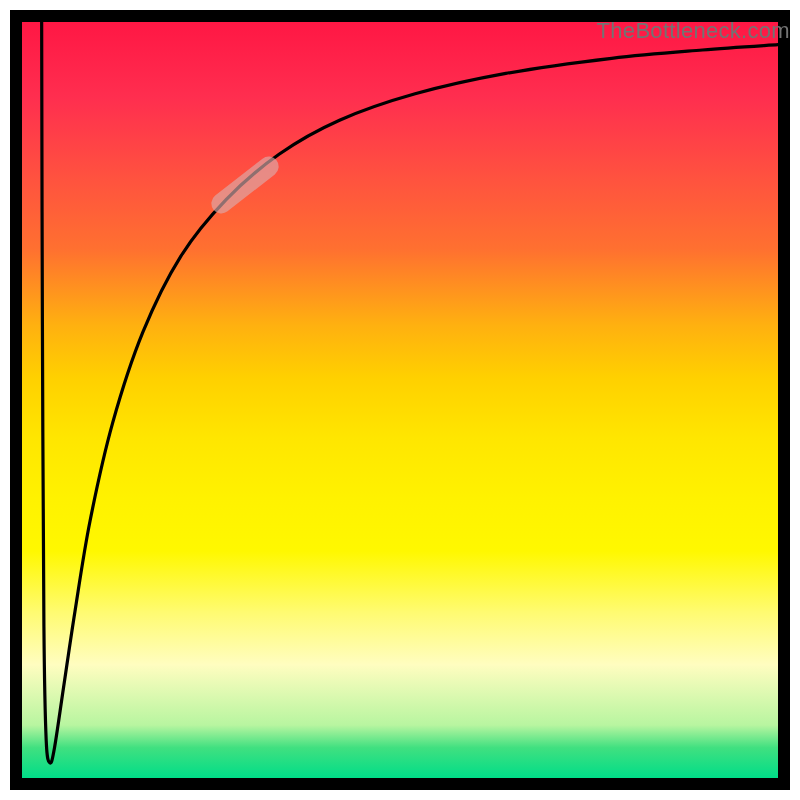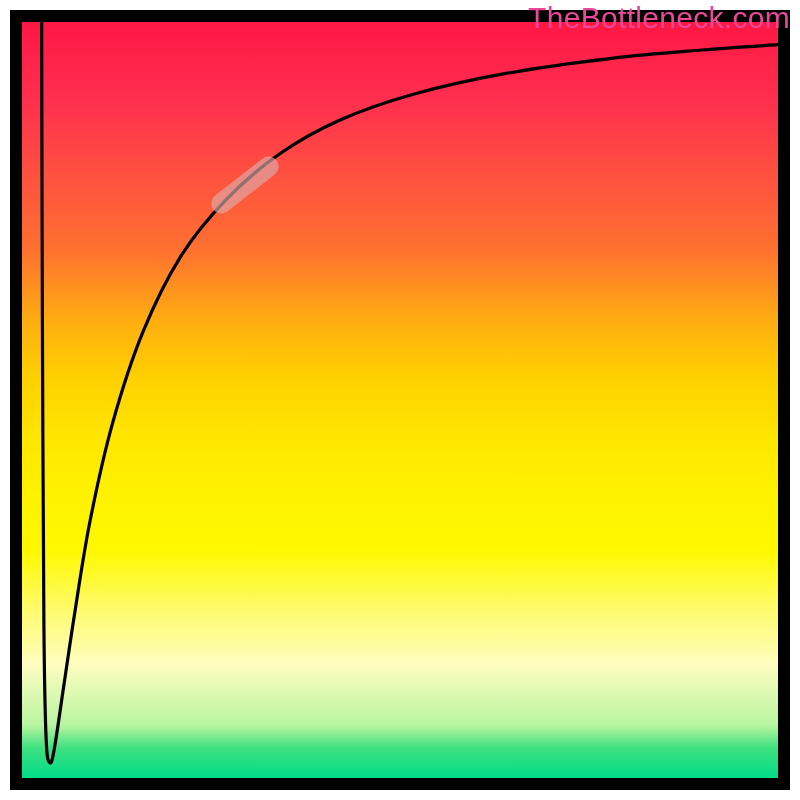--- a/index.html
+++ b/index.html
@@ -42,25 +42,25 @@
       #fff800 70%,
       #fffb70 78%,
       #fffdc0 85%,
       #b8f5a0 93%,
       #40e080 96%,
       #00dd88 100%
     );
   }
   .watermark {
     position: absolute;
-    top: 1px;
+    top: 18px;
     right: 10px;
     font-family: Arial, Helvetica, sans-serif;
-    font-size: 30px;
-    color: #ec4899;
+    font-size: 22px;
+    color: #737373;
     letter-spacing: 0.3px;
     user-select: none;
   }
   svg.curve {
     position: absolute;
     inset: 0;
     width: 100%;
     height: 100%;
   }
   .highlight {

